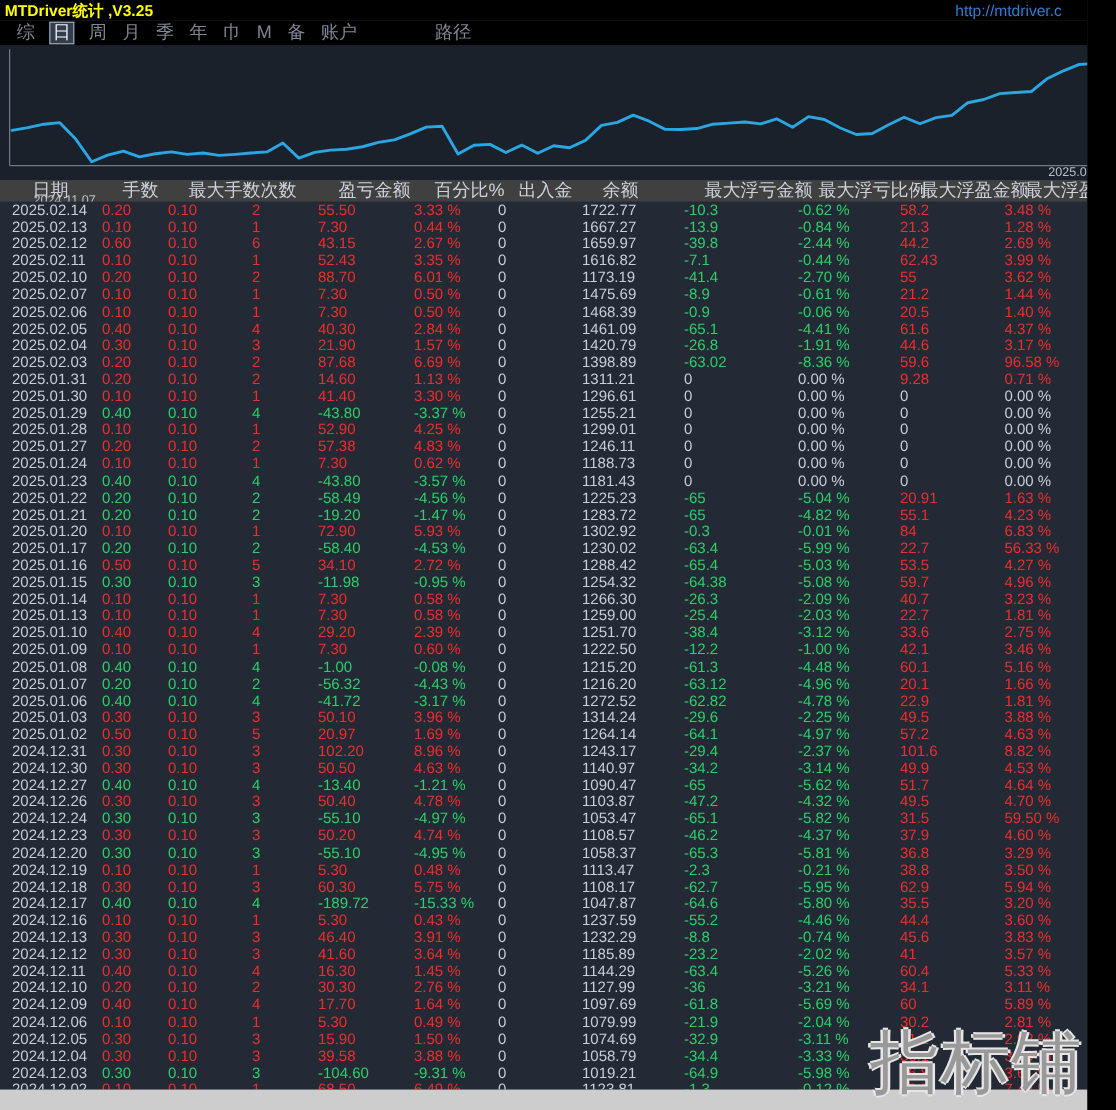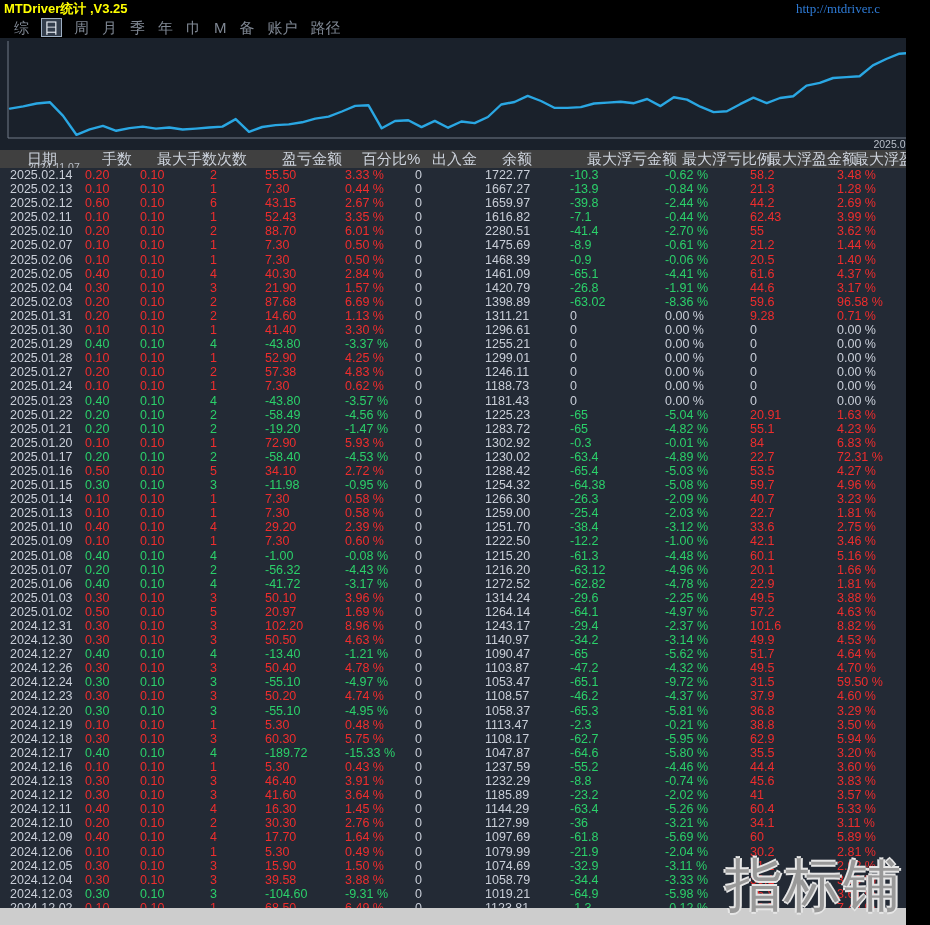--- a/index.html
+++ b/index.html
@@ -1,28 +1,28 @@
 <!DOCTYPE html>
 <html><head>
 <meta charset="utf-8">
 <style>
   html,body{margin:0;padding:0;background:#000;}
   .screen{position:relative;width:906px;height:925px;overflow:hidden;background:#404040;
           font-family:"Liberation Sans","DejaVu Sans",sans-serif;}
   
   .titlebar{position:absolute;top:0;left:0;width:930px;height:17px;background:#000;}
   .app-title{position:absolute;left:4px;top:0px;color:#ffff00;font-size:13px;font-weight:bold;white-space:nowrap;}
-  .url{position:absolute;left:796px;top:1px;width:134px;overflow:hidden;color:#2e7bd6;font-size:13px;white-space:nowrap;font-family:Liberation Serif, serif;}
+  .url{position:absolute;left:796px;top:1px;width:134px;overflow:hidden;color:#2e7bd6;font-size:13px;white-space:nowrap;}
   
   .menubar{position:absolute;top:17px;left:0;width:930px;height:21px;background:#000;display:flex;
            align-items:center;padding-left:14px;gap:13px;box-sizing:border-box;
            color:#7f8793;font-size:15px;}
   .menu-item{cursor:default;white-space:nowrap;line-height:17px;}
   .menu-item.selected{color:#eef2f8;background:#333d4b;box-shadow:0 0 0 1px #9fb0c4;padding:0 2px;}
-  .menu-item.gap{}
+  .menu-item.gap{margin-left:52px;}
   
   .chart-area{position:absolute;top:38px;left:0;width:930px;height:112px;background:#1a212b;}
   .chart-area svg{position:absolute;top:0;left:0;}
   .date-label{position:absolute;top:100px;color:#b9bfc9;font-size:10.5px;white-space:nowrap;}
   .date-label.left{left:28px;margin-top:23px;}
   .date-label.right{right:4px;}
   
   .thead{position:absolute;top:150px;left:0;width:930px;height:18px;display:grid;
          grid-template-columns:75px 55px 125px 80px 70px 70px 85px 95px 85px 87px 93px;
          padding-left:27px;box-sizing:border-box;color:#ccd2dc;font-size:15px;line-height:18px;}
@@ -147,21 +147,21 @@
         <div class="cell c11 c-pos">3.99 %</div>
       </div>
       <div class="row">
         <div class="cell c0 c-dim">2025.02.10</div>
         <div class="cell c1 c-pos">0.20</div>
         <div class="cell c2 c-pos">0.10</div>
         <div class="cell c3 c-pos">2</div>
         <div class="cell c4 c-pos">88.70</div>
         <div class="cell c5 c-pos">6.01 %</div>
         <div class="cell c6 c-dim">0</div>
-        <div class="cell c7 c-dim">2280.51</div>
+        <div class="cell c7 c-dim">1173.19</div>
         <div class="cell c8 c-neg">-41.4</div>
         <div class="cell c9 c-neg">-2.70 %</div>
         <div class="cell c10 c-pos">55</div>
         <div class="cell c11 c-pos">3.62 %</div>
       </div>
       <div class="row">
         <div class="cell c0 c-dim">2025.02.07</div>
         <div class="cell c1 c-pos">0.10</div>
         <div class="cell c2 c-pos">0.10</div>
         <div class="cell c3 c-pos">1</div>
@@ -373,23 +373,23 @@
       <div class="row">
         <div class="cell c0 c-dim">2025.01.17</div>
         <div class="cell c1 c-neg">0.20</div>
         <div class="cell c2 c-neg">0.10</div>
         <div class="cell c3 c-neg">2</div>
         <div class="cell c4 c-neg">-58.40</div>
         <div class="cell c5 c-neg">-4.53 %</div>
         <div class="cell c6 c-dim">0</div>
         <div class="cell c7 c-dim">1230.02</div>
         <div class="cell c8 c-neg">-63.4</div>
-        <div class="cell c9 c-neg">-4.89 %</div>
+        <div class="cell c9 c-neg">-5.99 %</div>
         <div class="cell c10 c-pos">22.7</div>
-        <div class="cell c11 c-pos">72.31 %</div>
+        <div class="cell c11 c-pos">56.33 %</div>
       </div>
       <div class="row">
         <div class="cell c0 c-dim">2025.01.16</div>
         <div class="cell c1 c-pos">0.50</div>
         <div class="cell c2 c-pos">0.10</div>
         <div class="cell c3 c-pos">5</div>
         <div class="cell c4 c-pos">34.10</div>
         <div class="cell c5 c-pos">2.72 %</div>
         <div class="cell c6 c-dim">0</div>
         <div class="cell c7 c-dim">1288.42</div>
@@ -597,21 +597,21 @@
       <div class="row">
         <div class="cell c0 c-dim">2024.12.24</div>
         <div class="cell c1 c-neg">0.30</div>
         <div class="cell c2 c-neg">0.10</div>
         <div class="cell c3 c-neg">3</div>
         <div class="cell c4 c-neg">-55.10</div>
         <div class="cell c5 c-neg">-4.97 %</div>
         <div class="cell c6 c-dim">0</div>
         <div class="cell c7 c-dim">1053.47</div>
         <div class="cell c8 c-neg">-65.1</div>
-        <div class="cell c9 c-neg">-9.72 %</div>
+        <div class="cell c9 c-neg">-5.82 %</div>
         <div class="cell c10 c-pos">31.5</div>
         <div class="cell c11 c-pos">59.50 %</div>
       </div>
       <div class="row">
         <div class="cell c0 c-dim">2024.12.23</div>
         <div class="cell c1 c-pos">0.30</div>
         <div class="cell c2 c-pos">0.10</div>
         <div class="cell c3 c-pos">3</div>
         <div class="cell c4 c-pos">50.20</div>
         <div class="cell c5 c-pos">4.74 %</div>

